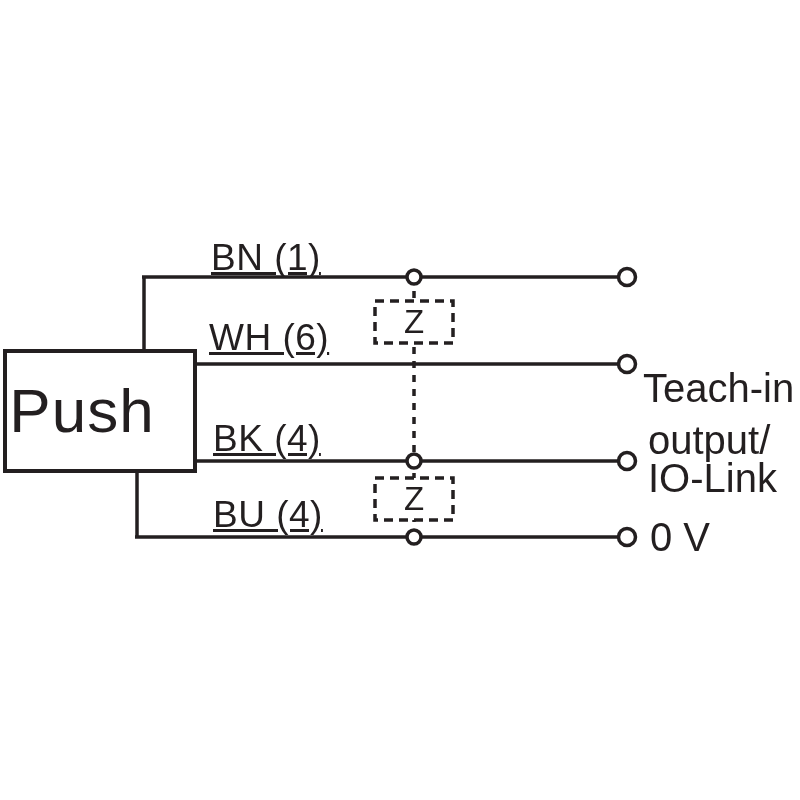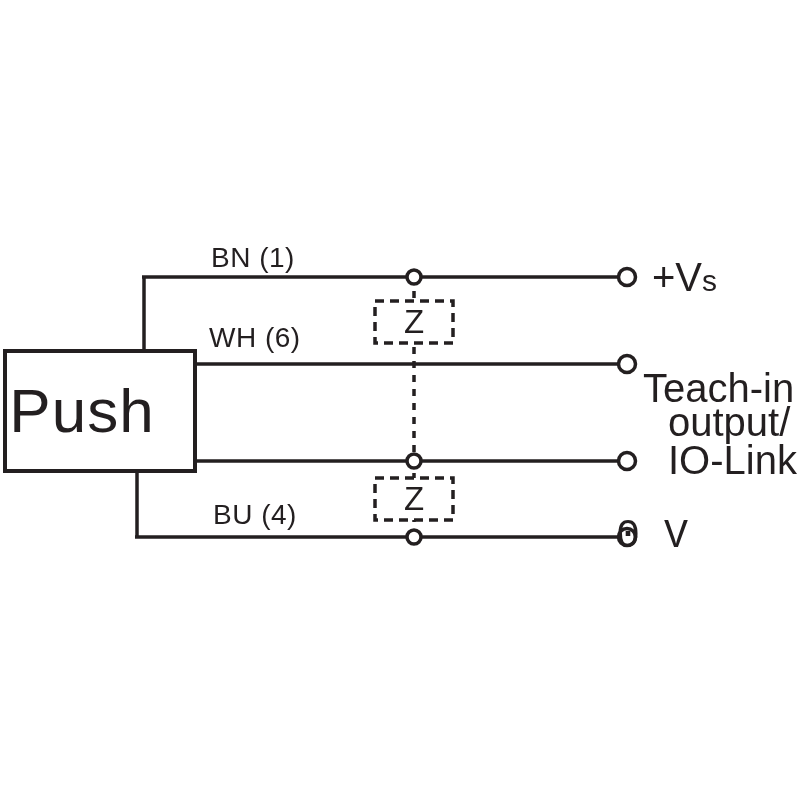--- a/index.html
+++ b/index.html
@@ -27,23 +27,24 @@
     fill: none;
   }
   .stroke-filled {
     stroke: #231f20;
     stroke-width: 3.5;
     fill: #ffffff;
   }
   .lbl {
     position: absolute;
     white-space: nowrap;
-    font-size: 28px;
+    font-size: 37px;
     line-height: 40px;
     letter-spacing: 0.5px;
+    text-decoration: underline;
   }
   .term {
     position: absolute;
     white-space: nowrap;
     font-size: 40px;
     line-height: 44px;
   }
   .term-two-line {
     line-height: 38px;
   }
@@ -72,22 +73,22 @@
     font-size: 33px;
   }
   .z1 { left: 375px; top: 301px; width: 78px; height: 42px; }
   .z2 { left: 375px; top: 478px; width: 78px; height: 42px; }
   .lbl-bn { left: 211px; top: 238px; }
   .lbl-wh { left: 209px; top: 318px; }
   .lbl-bk { left: 213px; top: 419px; }
   .lbl-bu { left: 213px; top: 495px; }
   .term-vs    { left: 652px; top: 255px; }
   .term-teach { left: 643px; top: 342px; margin-top: 24px; }
-  .term-out   { left: 648px; top: 403px; margin-left: 20px; }
-  .term-0v    { left: 616px; top: 515px; font-family: Liberation Mono, monospace; }
+  .term-out   { left: 648px; top: 421px; }
+  .term-0v    { left: 650px; top: 515px; }
 </style>
 </head>
 <body>
 
 <div class="canvas">
 
   <svg width="800" height="800" viewBox="0 0 800 800">
 
     <line class="stroke" x1="144" y1="277" x2="144" y2="351"></line>
     <line class="stroke" x1="137" y1="471" x2="137" y2="537"></line>
@@ -113,23 +114,23 @@
     <circle class="stroke-filled" cx="627" cy="461" r="8.5"></circle>
     <circle class="stroke-filled" cx="627" cy="537" r="8.5"></circle>
   </svg>
 
   <div class="device-label">
     <div>Push</div>
   </div>
 
   <div class="lbl lbl-bn">BN (1)</div>
   <div class="lbl lbl-wh">WH (6)</div>
+  <div class="lbl lbl-bk">BK (4)</div>
   <div class="lbl lbl-bu">BU (4)</div>
 
-  <div class="term term-vs"><span>+V</span><span class="sub-s">s</span></div>
   <div class="term term-teach">Teach-in</div>
   <div class="term term-two-line term-out">
     <div>output/</div>
     <div>IO-Link</div>
   </div>
   <div class="term term-0v">0 V</div>
 
   <div class="zlabel z1">Z</div>
   <div class="zlabel z2">Z</div>
 

